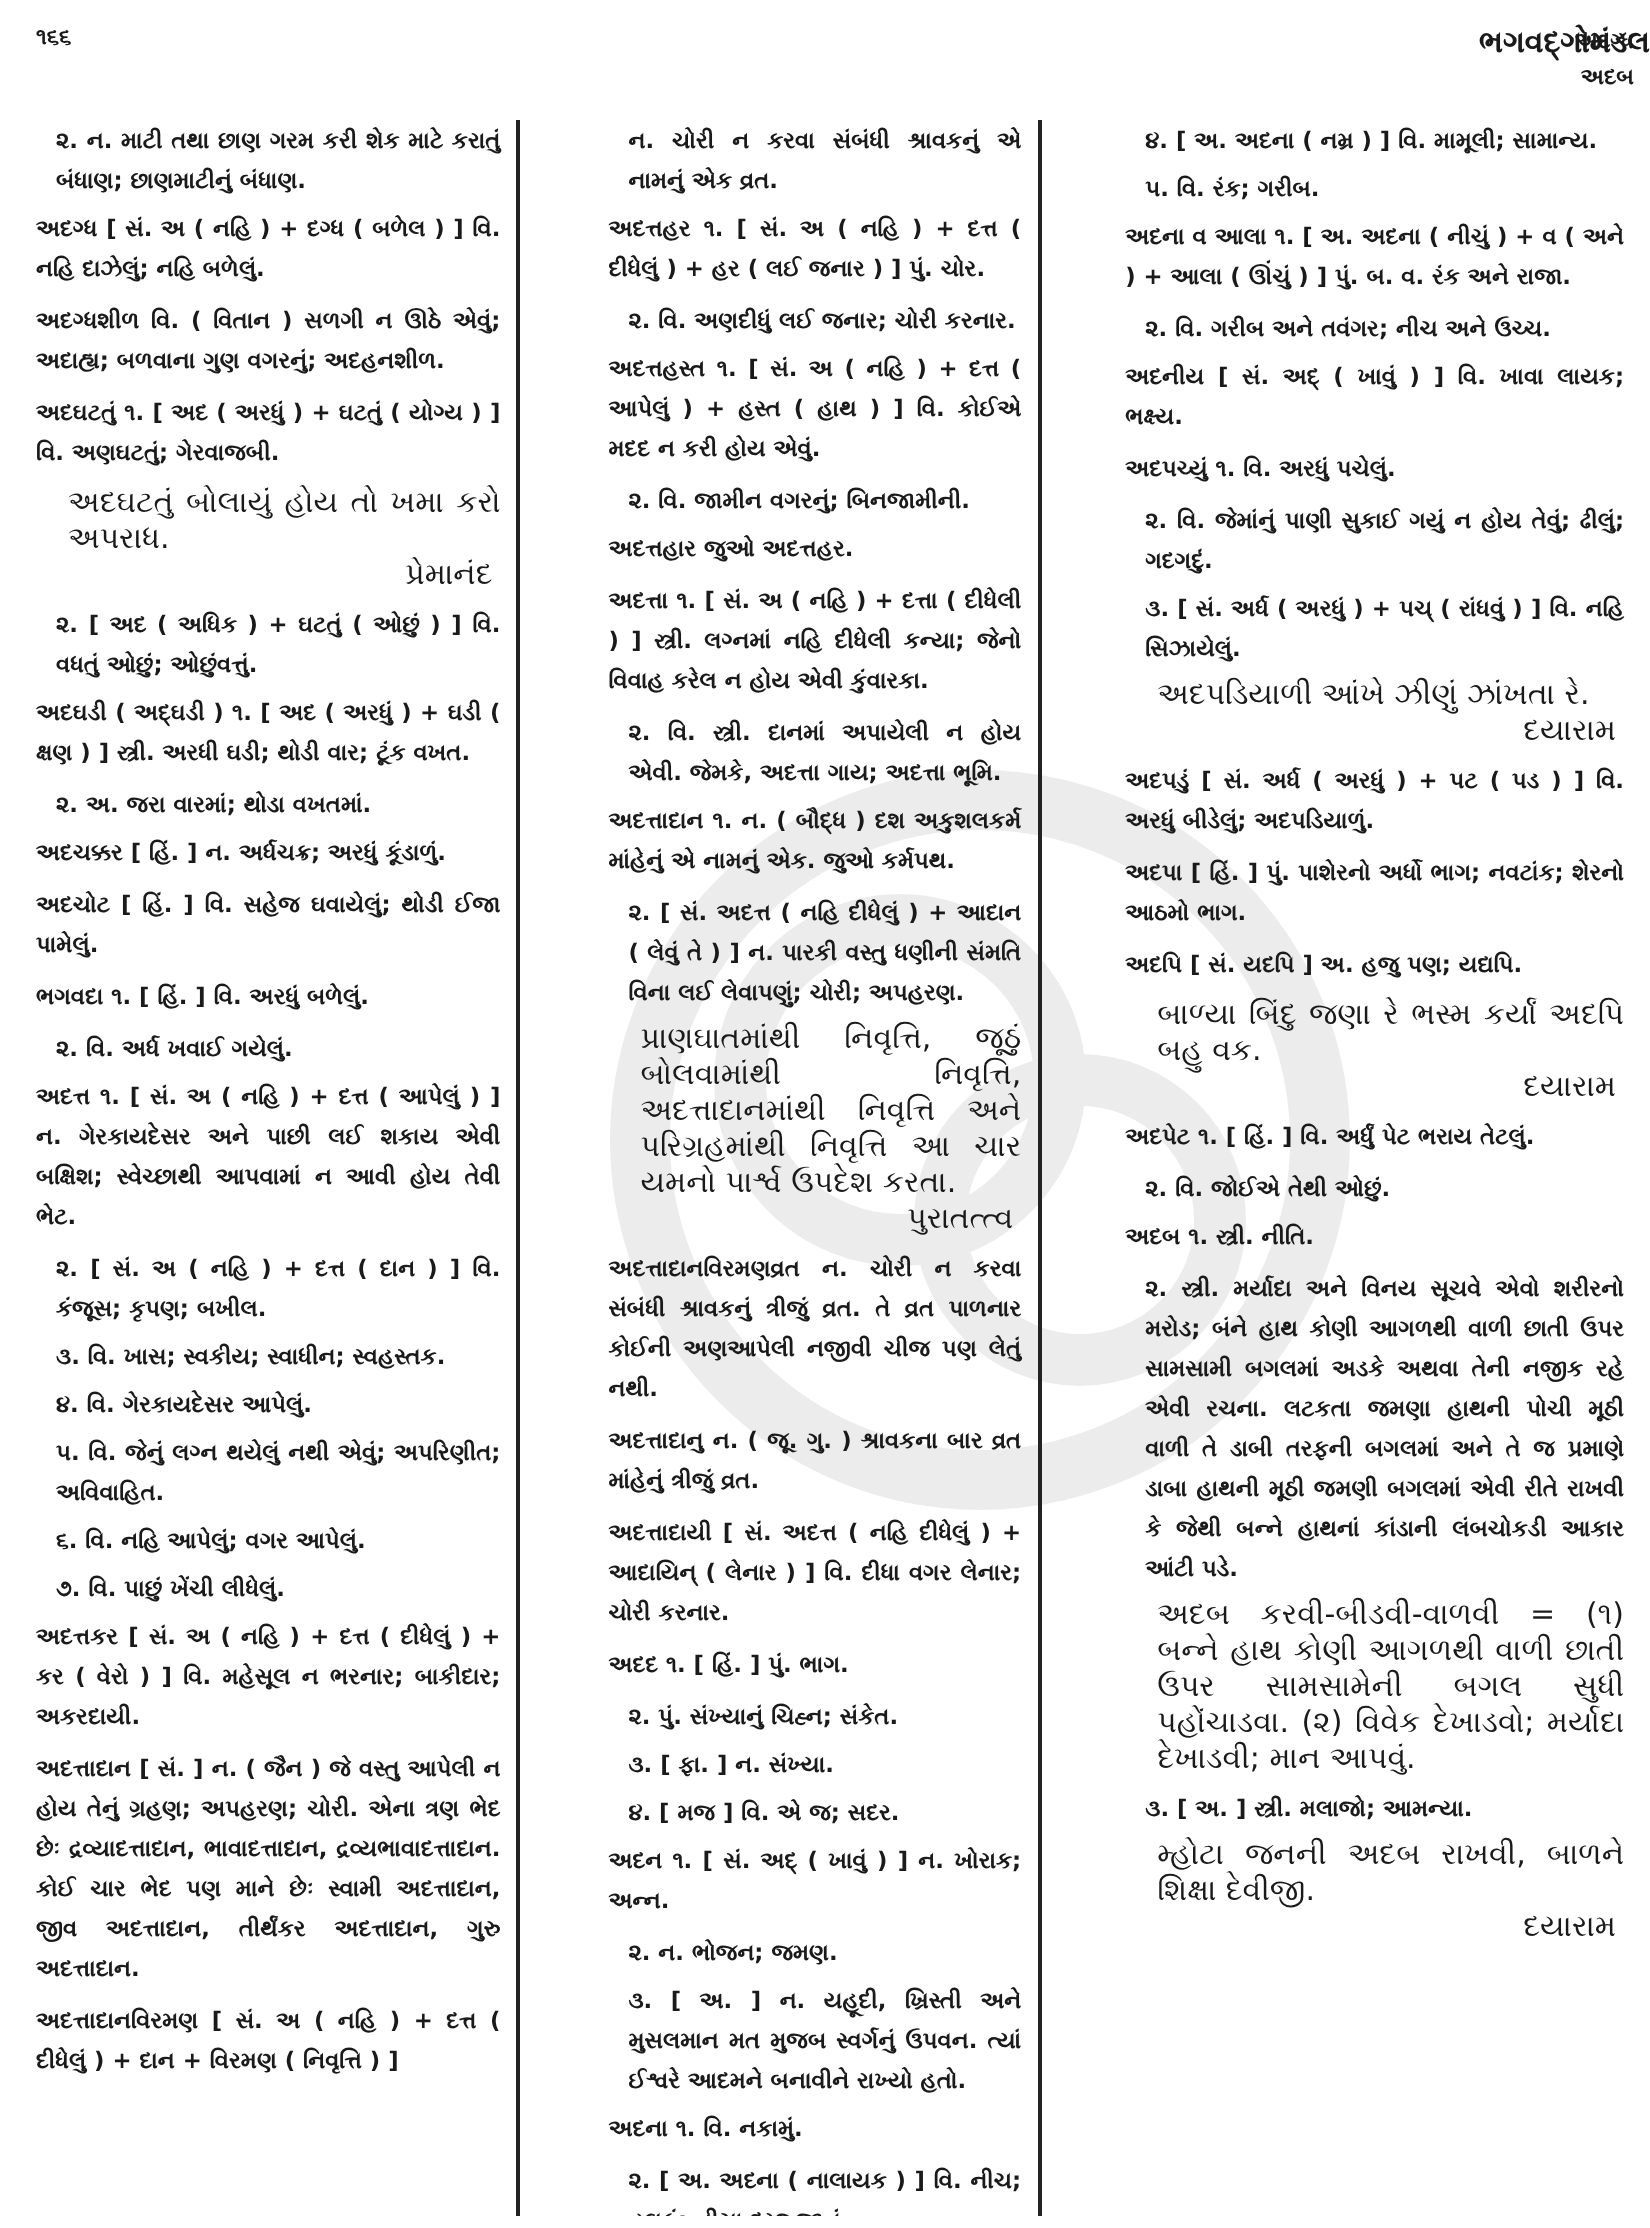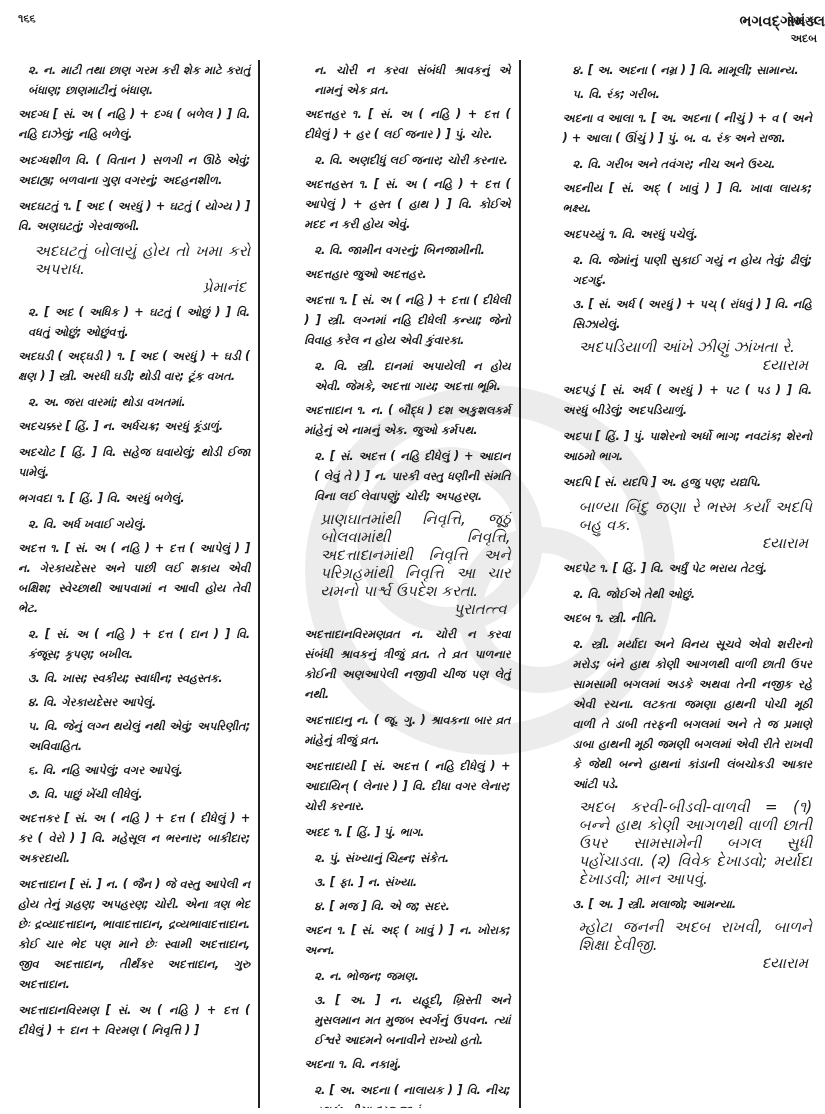--- a/index.html
+++ b/index.html
@@ -16,21 +16,20 @@
     position: absolute; top: 0; left: 0; width: 825px; height: 52px;
   }
   .page-num { position: absolute; left: 18px; top: 12px; font-size: 11px; font-weight: bold; }
   .book-title { position: absolute; left: 0; right: 0; top: 12px; text-align: right; font-size: 15px; font-weight: bold; }
   .guide { position: absolute; right: 8px; font-size: 11px; font-weight: bold; }
   .guide.first { top: 14px; }
   .guide.last { top: 32px; }
   .columns {
     position: absolute; top: 60px; left: 8px; width: 812px; height: 1048px;
     display: flex;
-    font-style: italic;
   }
   .col {
     box-sizing: border-box; padding: 0 8px 0 10px; overflow: hidden;
     font-size: 11.4px; line-height: 20px; font-weight: 600; text-align: justify;
   }
   .col1 { width: 263px; border-right: 2px solid #222; }
   .col2 { width: 270px; border-right: 2px solid #222; padding-left: 44px; }
   .col3 { width: 279px; margin-left: 32px; }
   .entry { margin: 0 0 6px 0; }
   .hw { font-weight: 800; }

